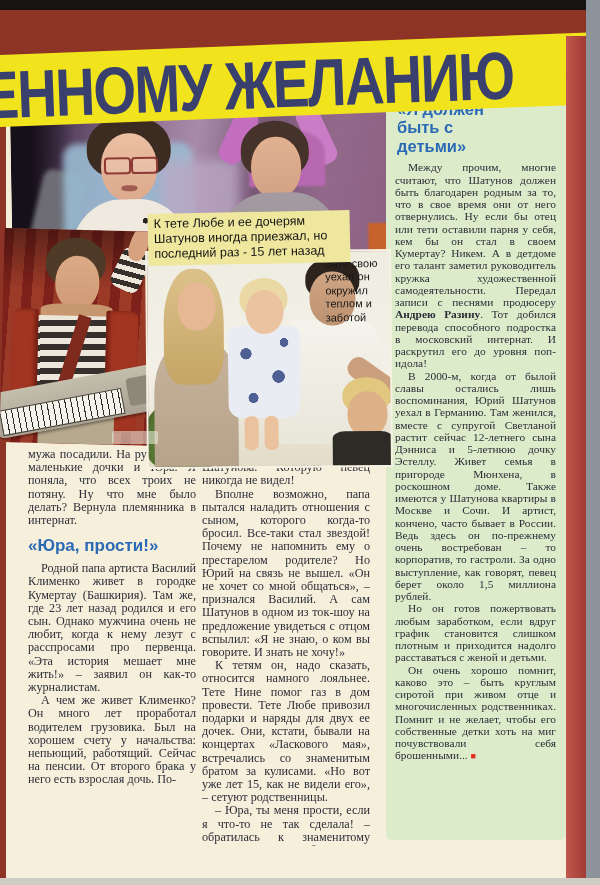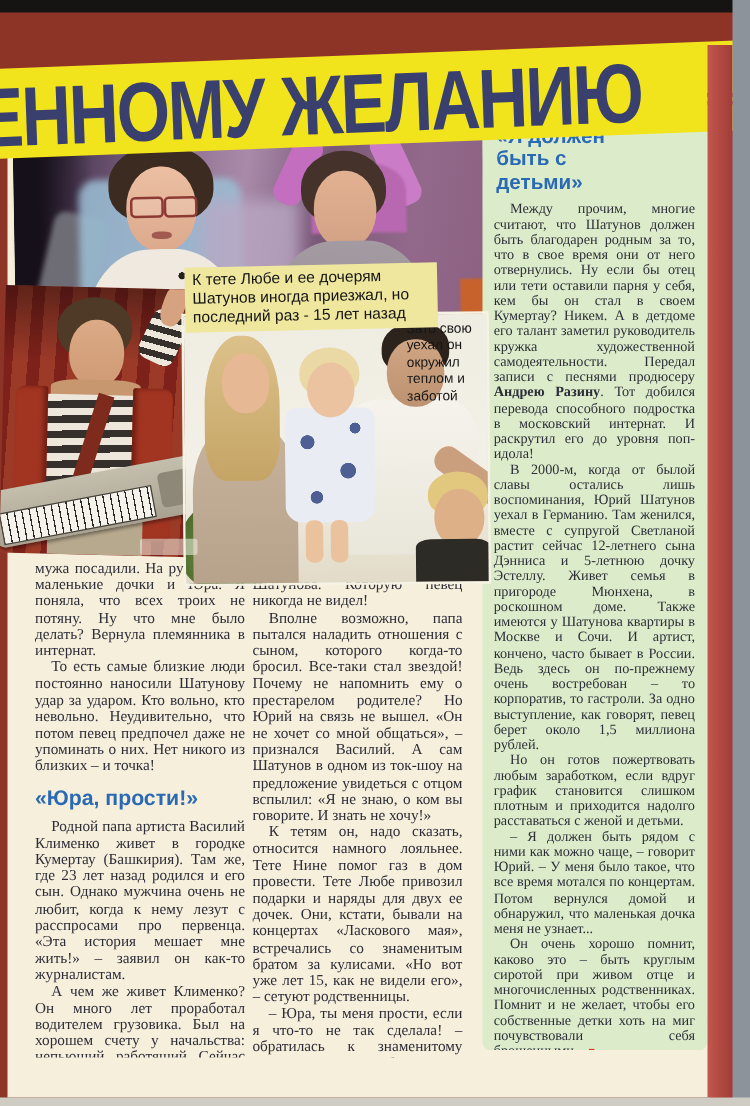--- a/index.html
+++ b/index.html
@@ -228,27 +228,25 @@
   <div class="band">
     <span class="headline">ЕННОМУ ЖЕЛАНИЮ</span>
   </div>
   <div class="hatch"></div>
 
   <div class="green-panel">
     <div class="gp-heading">«Я должен быть с детьми»</div>
     <p class="body"><span>Между прочим, многие считают, что Шатунов должен быть благодарен родным за то, что в свое время они от него отвернулись. Ну если бы отец или тети оставили парня у себя, кем бы он стал в своем Кумертау? Никем. А в детдоме его талант заметил руководитель кружка художественной самодеятельности. Передал записи с песнями продюсеру </span><b>Андрею Разину</b><span>. Тот добился перевода способного подростка в московский интернат. И раскрутил его до уровня поп-идола!</span></p>
     <p class="body">В 2000-м, когда от былой славы остались лишь воспоминания, Юрий Шатунов уехал в Германию. Там женился, вместе с супругой Светланой растит сейчас 12-летнего сына Дэнниса и 5-летнюю дочку Эстеллу. Живет семья в пригороде Мюнхена, в роскошном доме. Также имеются у Шатунова квартиры в Москве и Сочи. И артист, кончено, часто бывает в России. Ведь здесь он по-прежнему очень востребован – то корпоратив, то гастроли. За одно выступление, как говорят, певец берет около 1,5 миллиона рублей.</p>
     <p class="body">Но он готов пожертвовать любым заработком, если вдруг график становится слишком плотным и приходится надолго расставаться с женой и детьми.</p>
-    <p class="body">– Я должен быть рядом с ними как можно чаще, – говорит Юрий. – У меня было такое, что все время мотался по концертам. Потом вернулся домой и обнаружил, что маленькая дочка меня не узнает...</p>
     <p class="body"><span>Он очень хорошо помнит, каково это – быть круглым сиротой при живом отце и многочисленных родственниках. Помнит и не желает, чтобы его собственные детки хоть на миг почувствовали себя брошенными...</span> <span class="endmark">■</span></p>
   </div>
 
   <div class="col col-left">
     <p class="body noindent">мужа посадили. На руках – две маленькие дочки и Юра. Я поняла, что всех троих не потяну. Ну что мне было делать? Вернула племянника в интернат.</p>
-    <p class="body">То есть самые близкие люди постоянно наносили Шатунову удар за ударом. Кто вольно, кто невольно. Неудивительно, что потом певец предпочел даже не упоминать о них. Нет никого из близких – и точка!</p>
     <div class="col-heading">«Юра, прости!»</div>
     <p class="body">Родной папа артиста Василий Клименко живет в городке Кумертау (Башкирия). Там же, где 23 лет назад родился и его сын. Однако мужчина очень не любит, когда к нему лезут с расспросами про первенца. «Эта история мешает мне жить!» – заявил он как-то журналистам.</p>
     <p class="body">А чем же живет Клименко? Он много лет проработал водителем грузовика. Был на хорошем счету у начальства: непьющий, работящий. Сейчас на пенсии. От второго брака у него есть взрослая дочь. По-</p>
   </div>
 
   <div class="col col-mid">
     <p class="body noindent">лучается – сводная сестра Шатунова. Которую певец никогда не видел!</p>
     <p class="body">Вполне возможно, папа пытался наладить отношения с сыном, которого когда-то бросил. Все-таки стал звездой! Почему не напомнить ему о престарелом родителе? Но Юрий на связь не вышел. «Он не хочет со мной общаться», – признался Василий. А сам Шатунов в одном из ток-шоу на предложение увидеться с отцом вспылил: «Я не знаю, о ком вы говорите. И знать не хочу!»</p>
     <p class="body">К тетям он, надо сказать, относится намного лояльнее. Тете Нине помог газ в дом провести. Тете Любе привозил подарки и наряды для двух ее дочек. Они, кстати, бывали на концертах «Ласкового мая», встречались со знаменитым братом за кулисами. «Но вот уже лет 15, как не видели его», – сетуют родственницы.</p>
     <p class="body">– Юра, ты меня прости, если я что-то не так сделала! – обратилась к знаменитому племяннику тетя Люба.</p>

